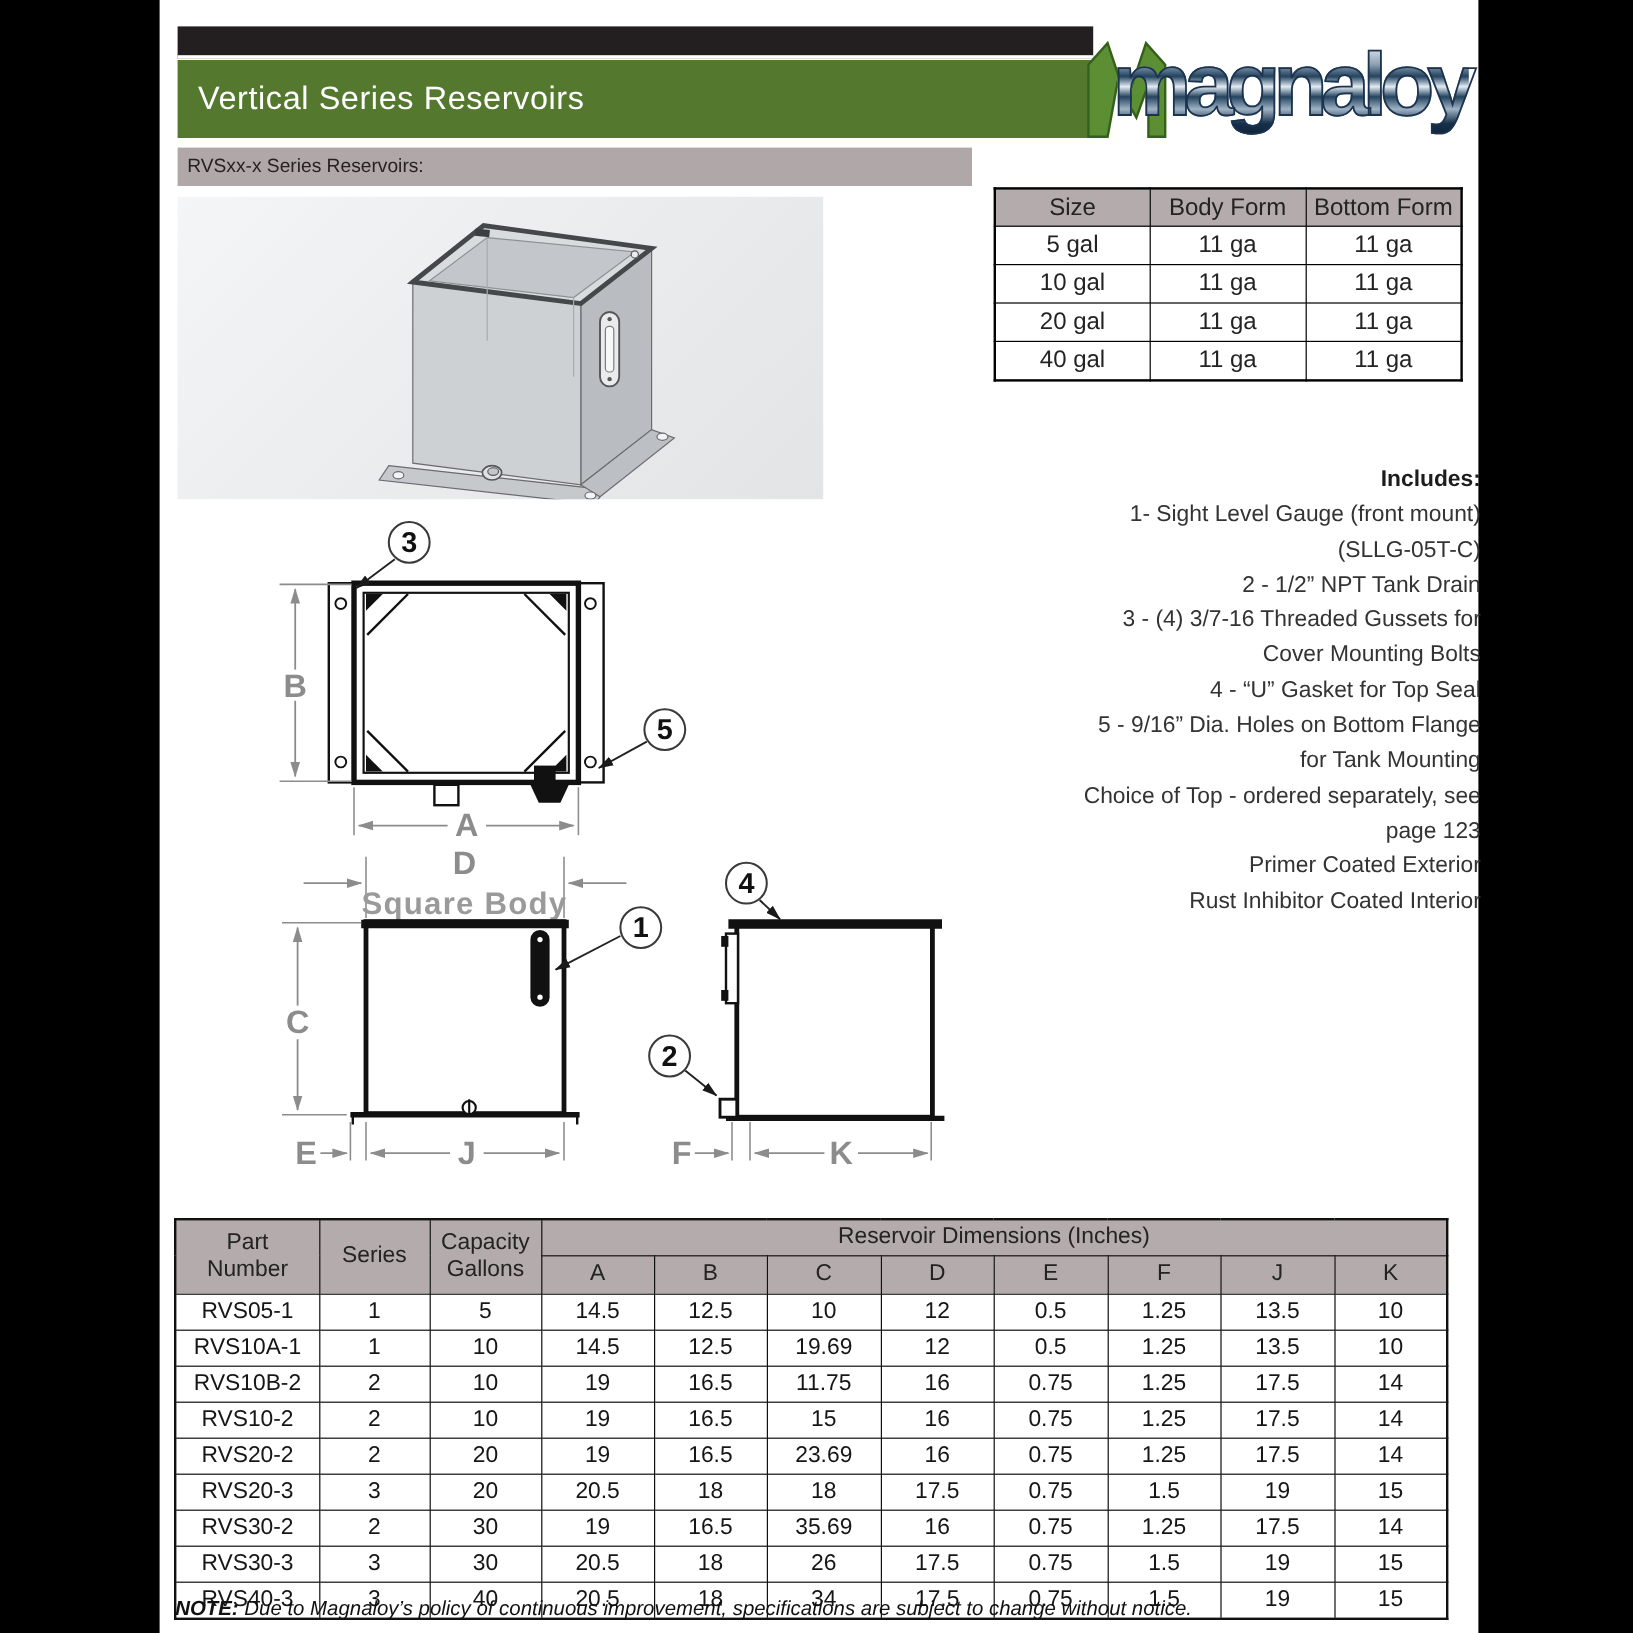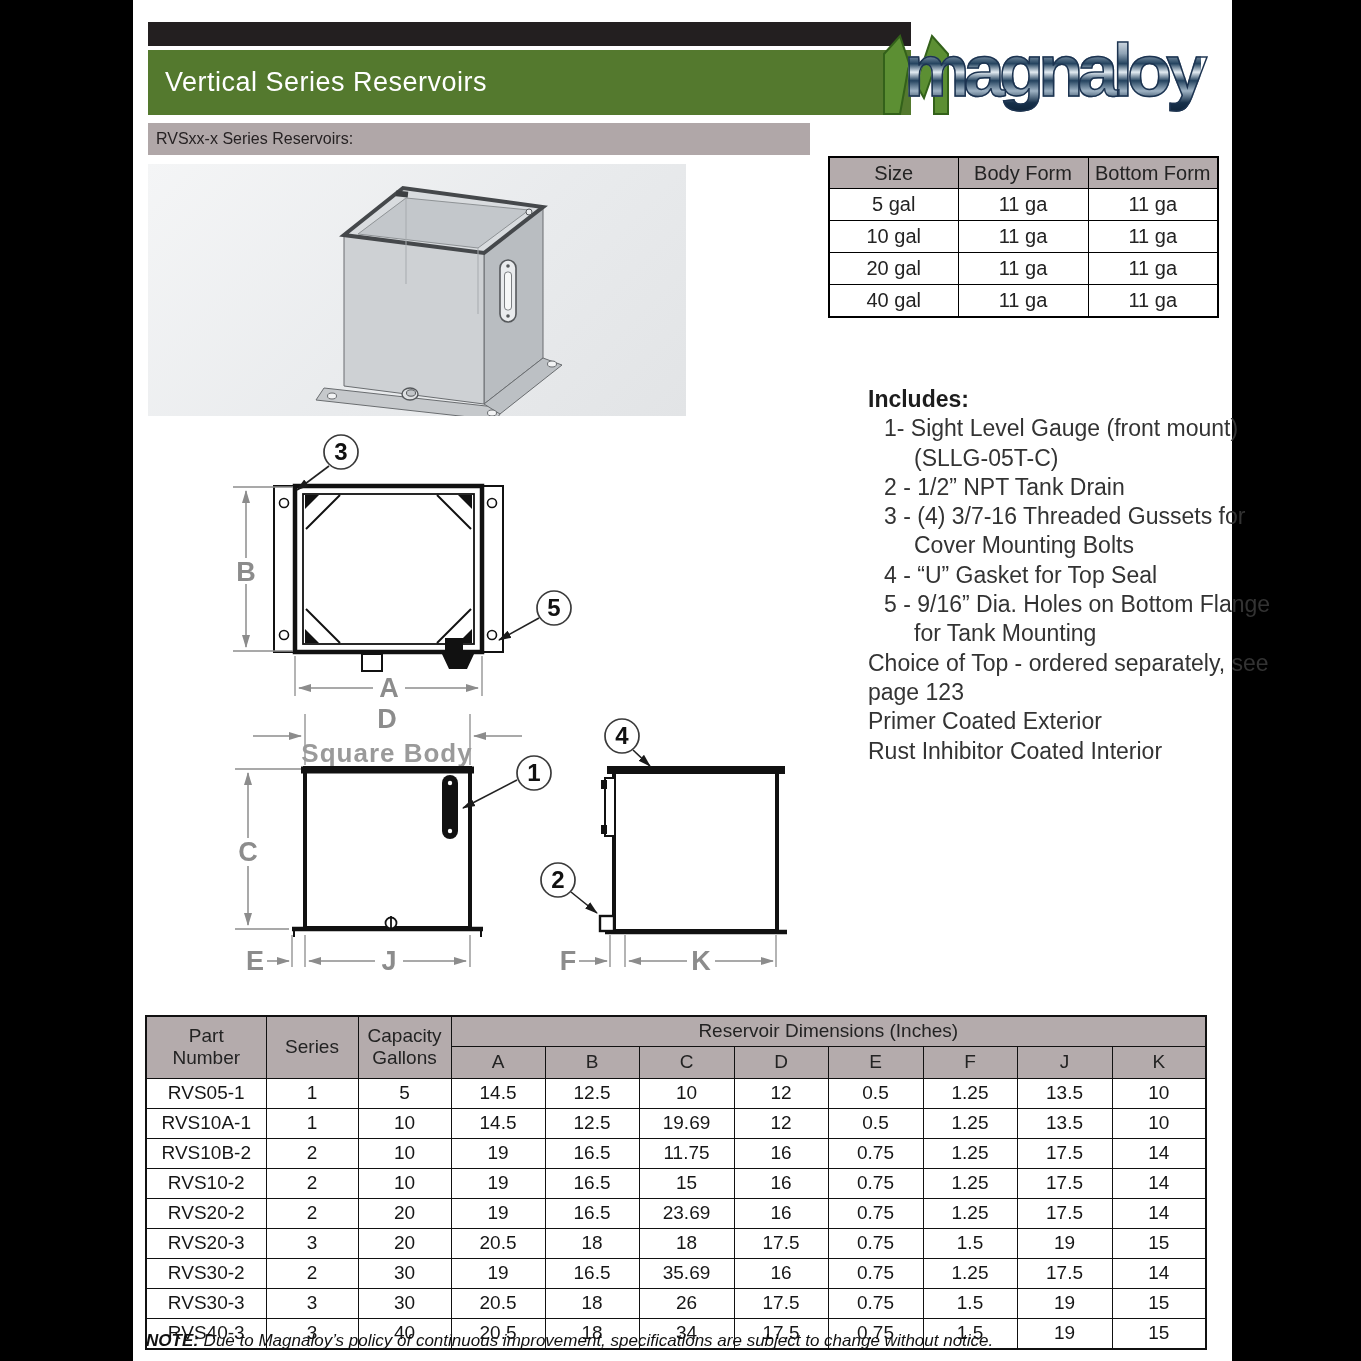--- a/index.html
+++ b/index.html
@@ -8,41 +8,41 @@
     font-family:"Liberation Sans",sans-serif;overflow:hidden;color:#1d1d1d;
   }
   .edge-bar{position:absolute;top:0;height:1361px;background:#000;}
   .edge-left{left:0;width:133px;}
   .edge-right{left:1232px;width:129px;}
 
   .top-black{position:absolute;left:148px;top:22px;width:763px;height:24px;background:#231f20;border-bottom:3px solid #fff;}
   .banner{position:absolute;left:148px;top:50px;width:763px;height:65px;background:#54792e;}
   .banner-title{color:#fff;font-size:27px;font-weight:500;letter-spacing:.5px;line-height:65px;padding-left:17px;}
 
-  .logo{position:absolute;left:878px;top:26px;width:315px;height:95px;}
+  .logo{position:absolute;left:901px;top:26px;width:315px;height:95px;}
   .logo svg{position:absolute;left:0;top:4px;}
   .logo-text{
     position:absolute;left:26px;top:2px;font-size:74px;font-weight:bold;letter-spacing:-6px;
     background:linear-gradient(180deg,#f4f8fb 0%,#cfd9e2 16%,#8fa3b5 30%,#24435f 42%,#e3ecf3 52%,#24435f 62%,#9fb3c4 74%,#16304a 88%,#0e2238 100%);
     -webkit-background-clip:text;background-clip:text;color:transparent;
     -webkit-text-stroke:1.5px #1c3350;
   }
 
   .series-bar{position:absolute;left:148px;top:123px;width:662px;height:32px;background:#b0a7a8;}
   .series-bar span{font-size:16px;font-weight:500;color:#262223;line-height:32px;padding-left:8px;display:block;}
 
   .hero{position:absolute;left:148px;top:164px;width:538px;height:252px;background:linear-gradient(135deg,#f4f5f6 0%,#e9ebed 55%,#e2e4e6 100%);}
 
   table{border-collapse:collapse;table-layout:fixed;padding-left:36px;}
   .gauge-table{position:absolute;left:828px;top:156px;border:2px solid #000;}
   .gauge-table th,.gauge-table td{border:1.5px solid #000;text-align:center;font-size:20px;font-weight:400;color:#232323;}
   .gauge-table th{background:#b4abac;height:28px;}
   .gauge-table td{height:29px;background:#fff;}
 
-  .includes{position:absolute;left:868px;top:385px;width:412px;font-size:23px;line-height:29.3px;color:#333;}
+  .includes{position:absolute;left:822px;top:385px;width:412px;font-size:19px;line-height:29.3px;color:#333;text-align:right;}
   .includes-heading{font-weight:bold;color:#1d1d1d;}
   .inc-num{margin-left:16px;padding-left:30px;text-indent:-30px;white-space:pre-line;}
   .inc-flush{white-space:pre-line;}
 
   .drawings{position:absolute;left:145px;top:418px;width:700px;height:600px;}
   .drawings svg{display:block;}
   .dimtext{font-size:27px;font-weight:600;fill:#8c8c8c;text-anchor:middle;}
   .sqbody{font-size:26px;font-weight:600;fill:#9a9a9a;text-anchor:middle;letter-spacing:1px;}
   .callout-num{font-size:24px;font-weight:bold;fill:#111;text-anchor:middle;}
   .ext{stroke:#8c8c8c;stroke-width:1.3;}

